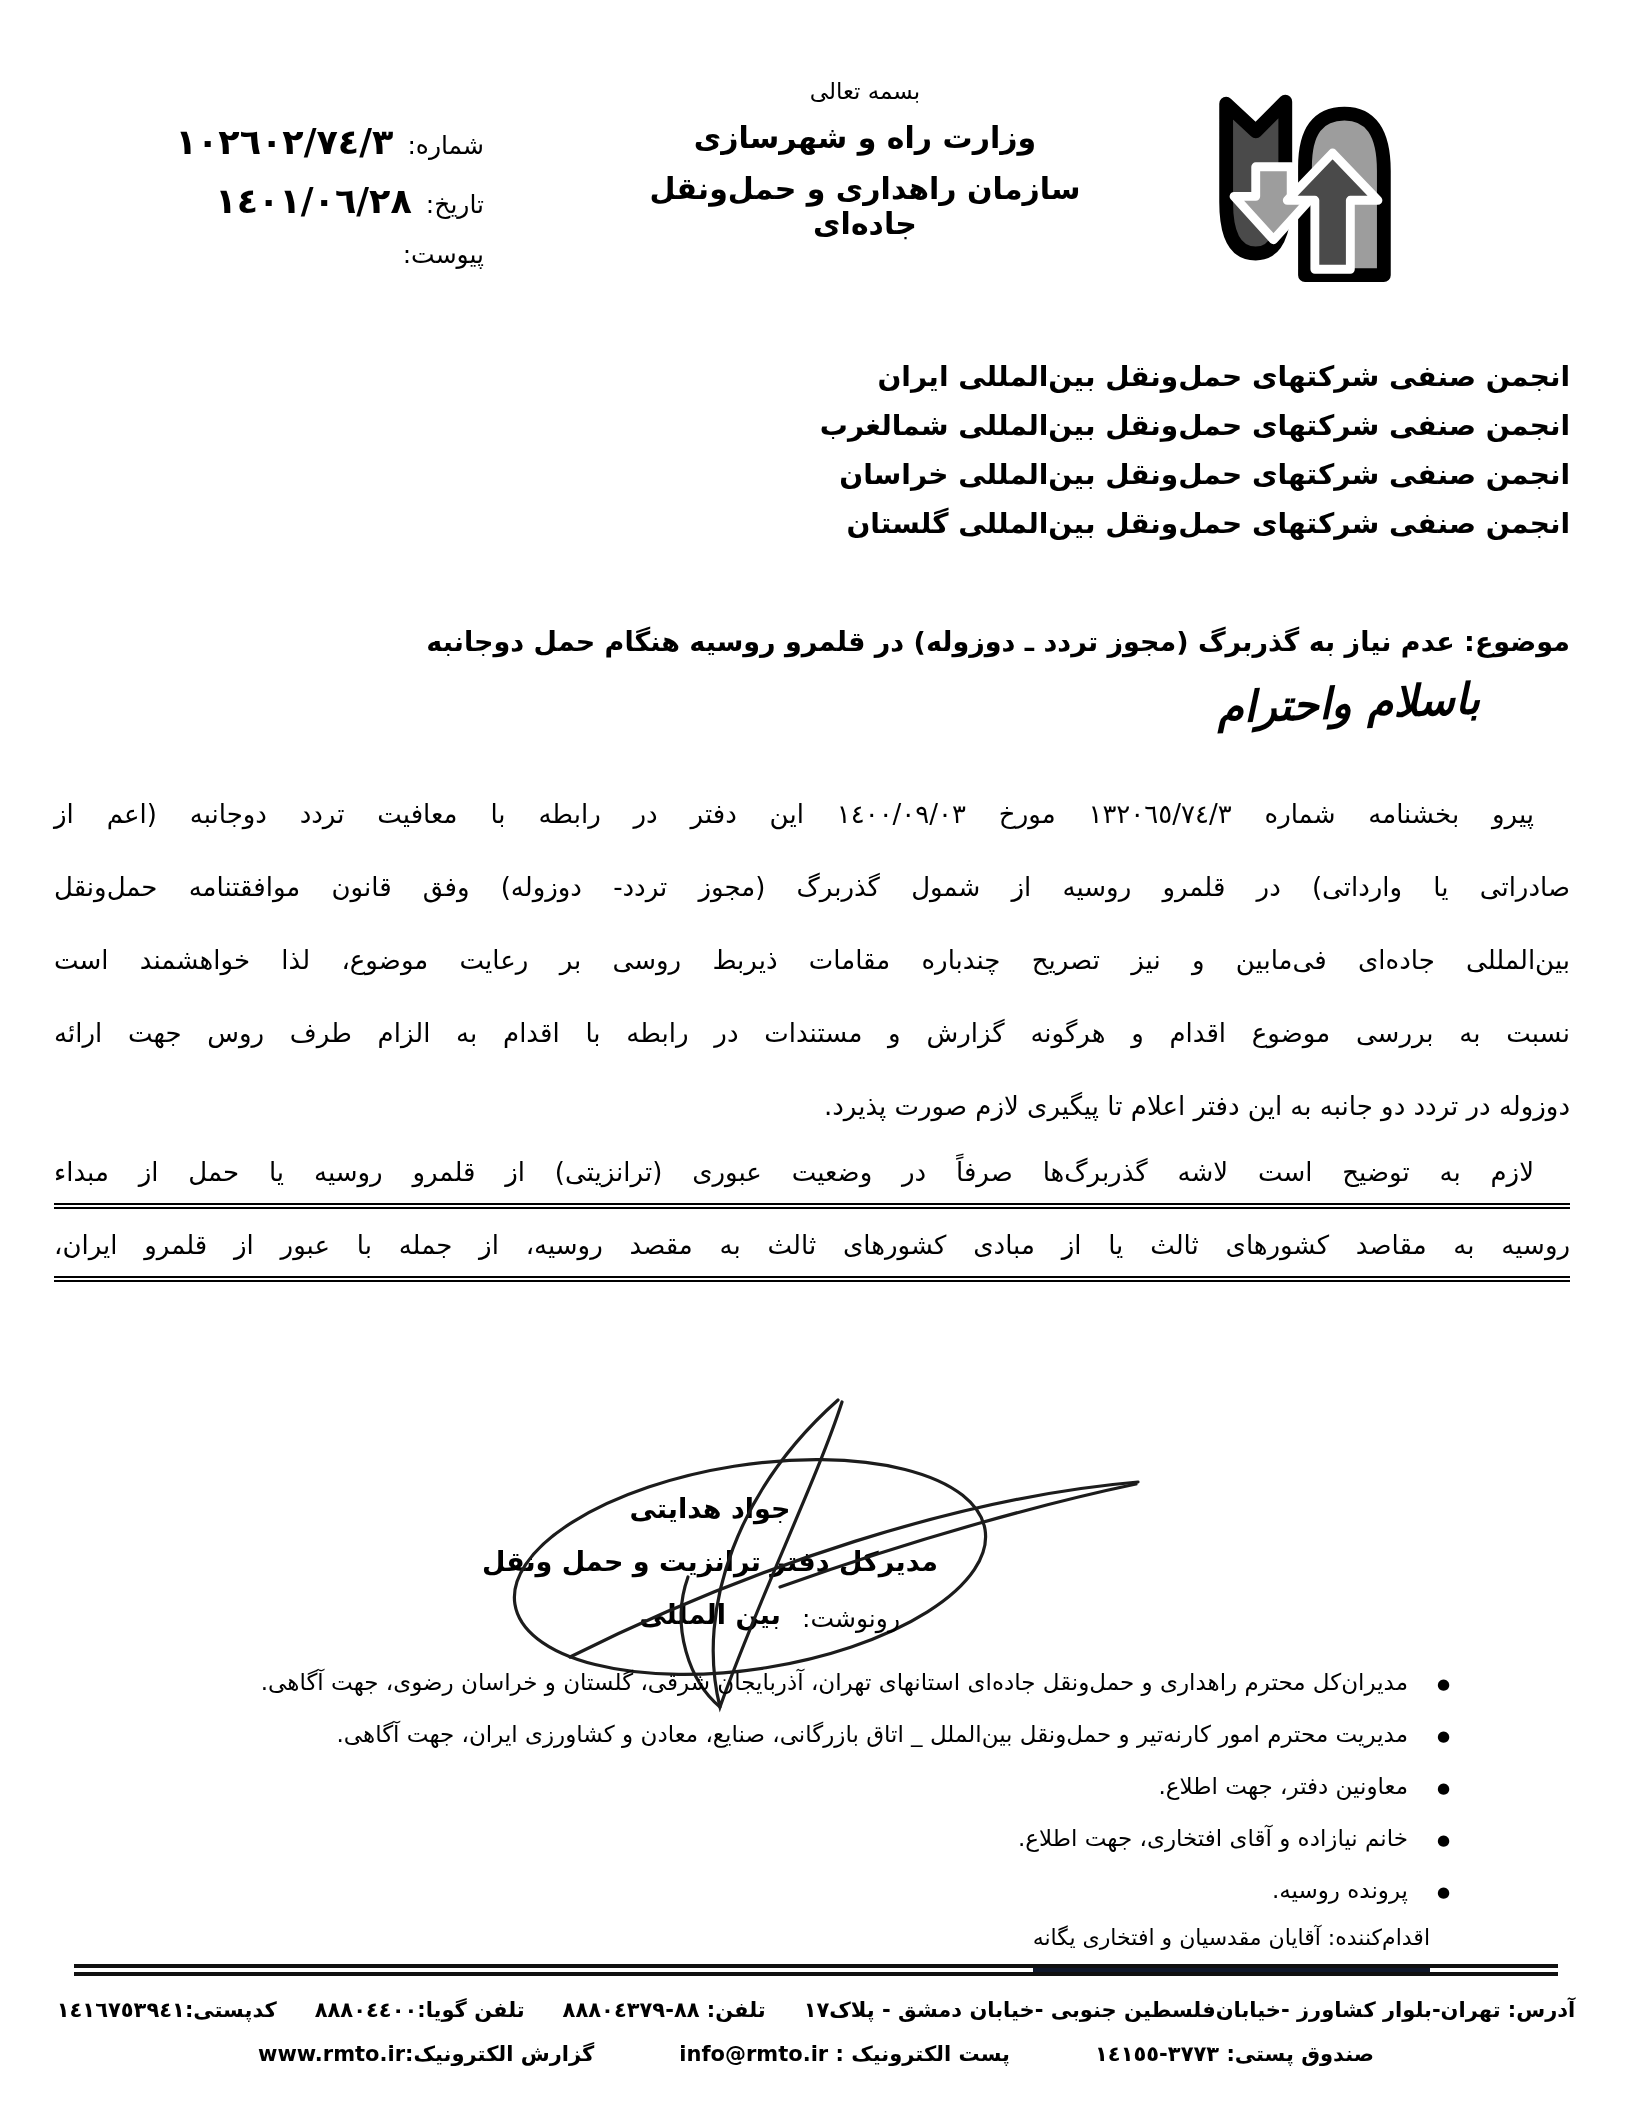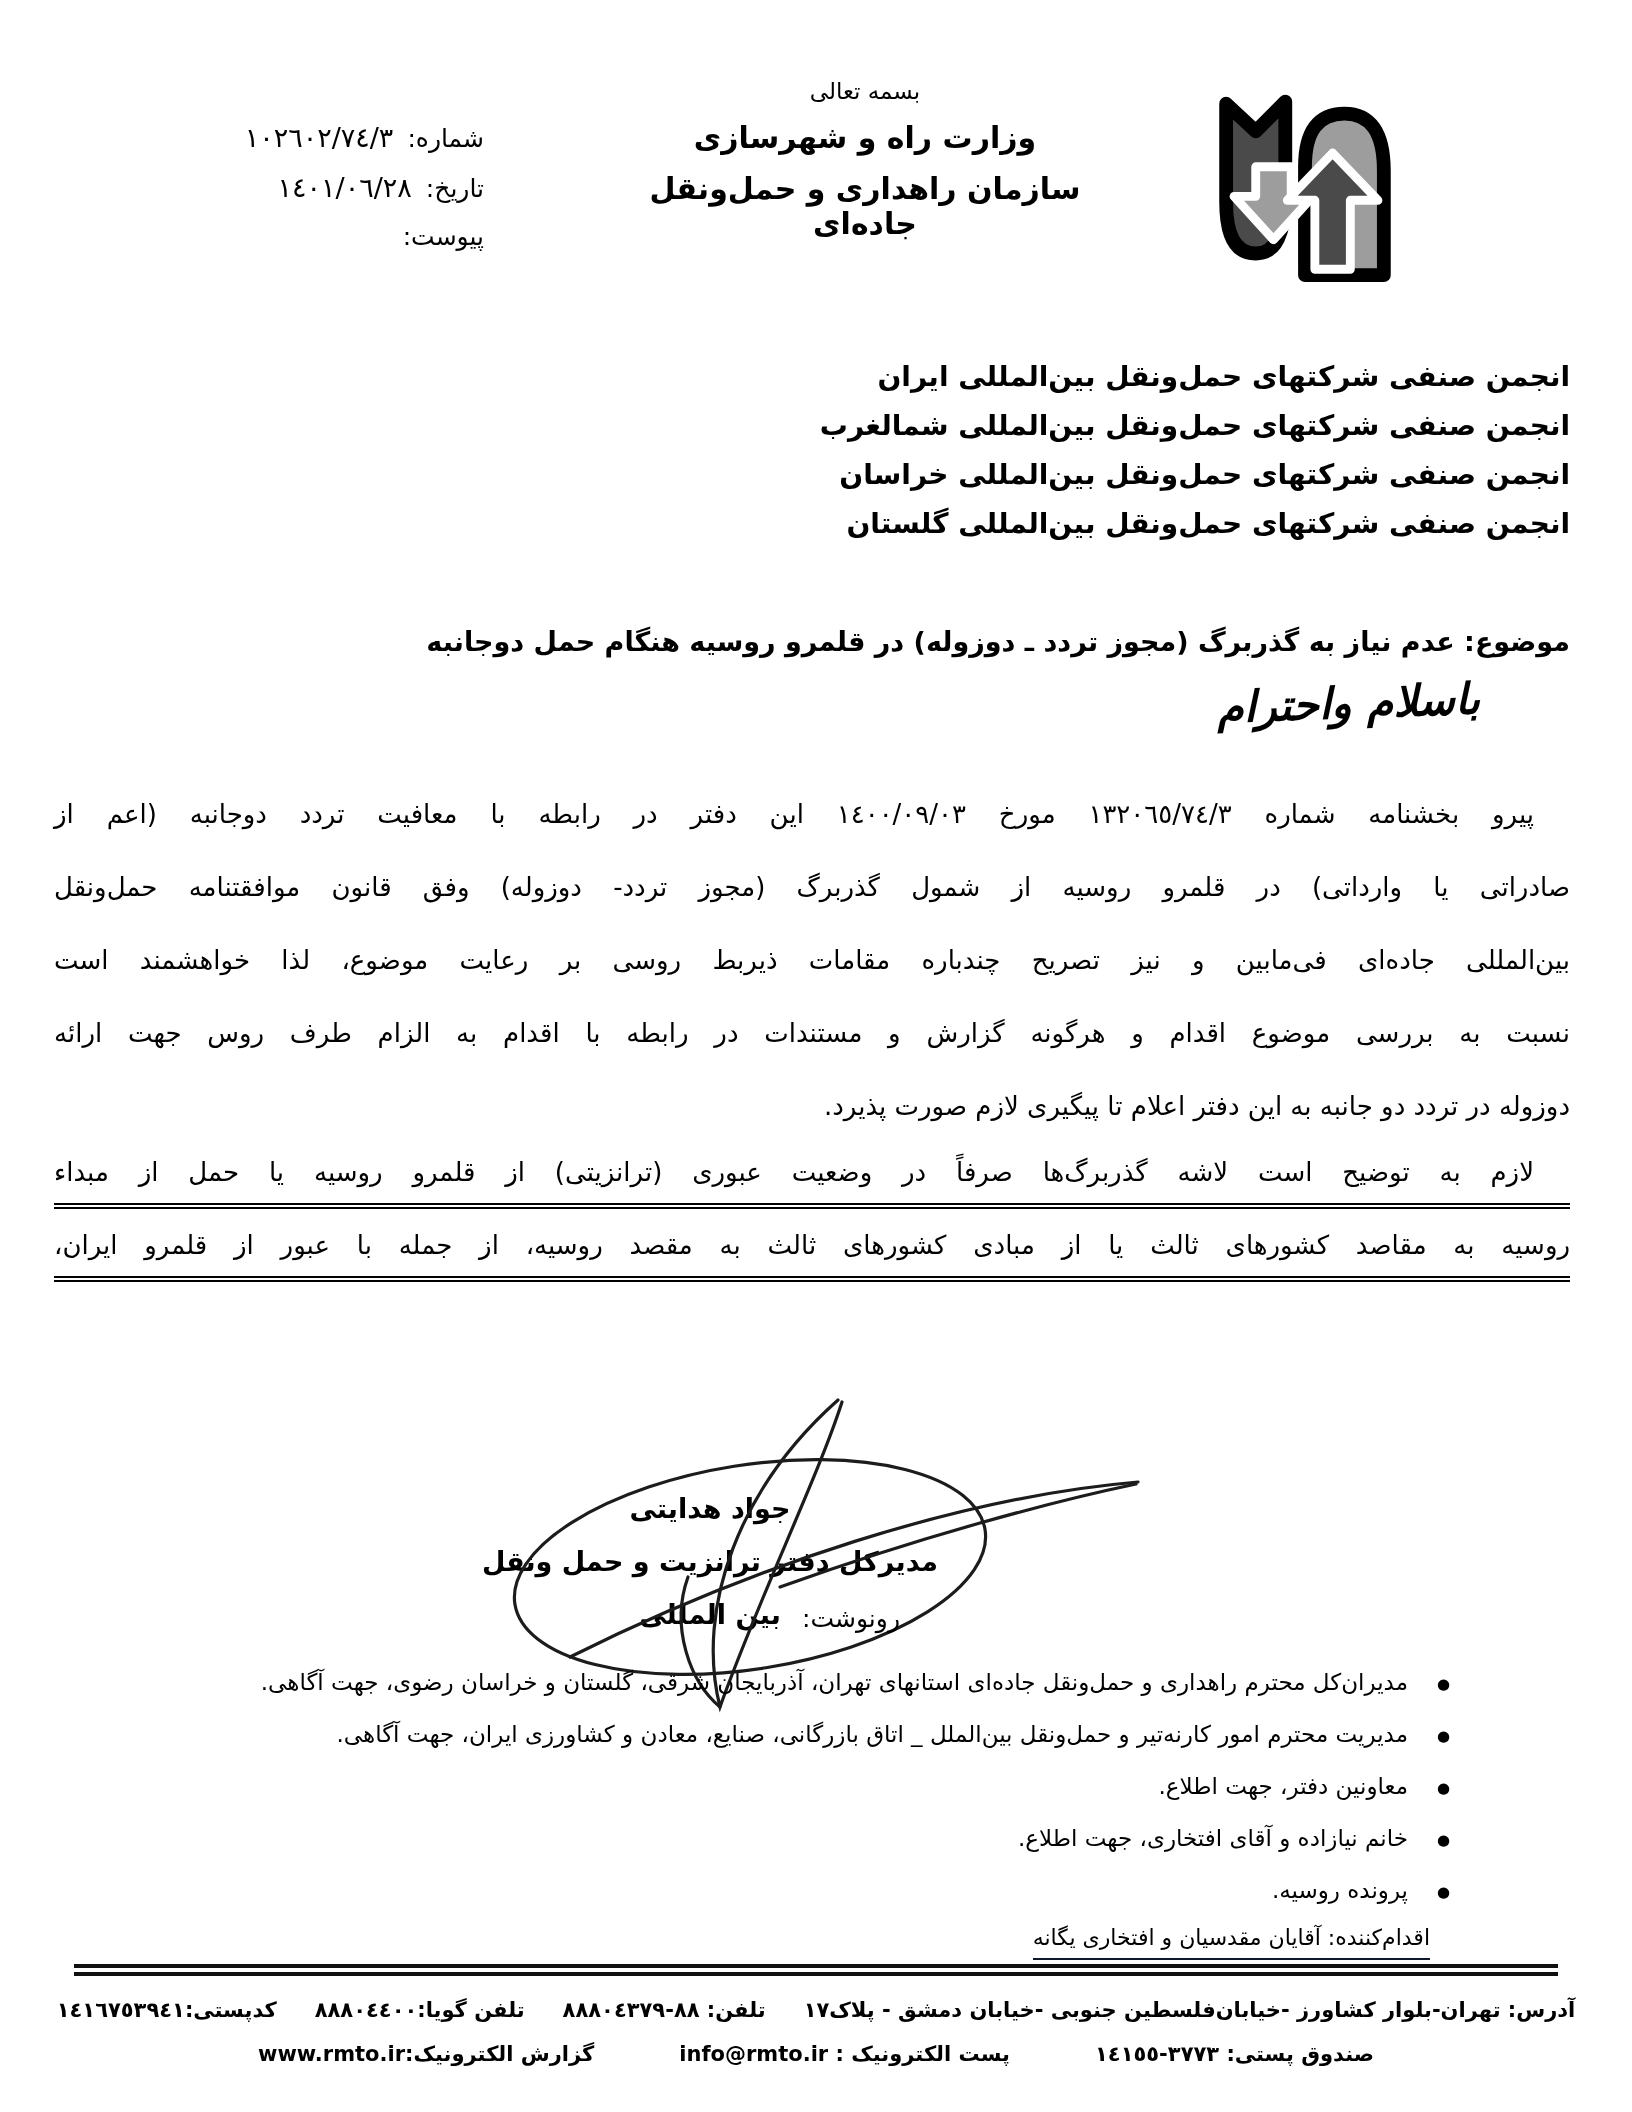--- a/index.html
+++ b/index.html
@@ -10,21 +10,21 @@
     background:#ffffff;
     overflow:hidden;
     font-family:"DejaVu Sans",sans-serif;
     direction:rtl;
     color:#000;
   }
   
   .meta-block{position:absolute;top:122px;left:112px;width:372px;font-size:25px;}
   .meta-row{display:flex;justify-content:flex-start;align-items:baseline;margin-bottom:19px;gap:14px;white-space:nowrap;}
   .meta-label{font-size:25px;}
-  .meta-value{font-weight:normal;font-size:27px;letter-spacing:1px;}
+  .meta-value{font-weight:bold;font-size:35px;letter-spacing:1px;}
   .head-center{position:absolute;top:78px;left:600px;width:530px;text-align:center;}
   .head-bismillah{font-size:23px;margin-bottom:16px;}
   .head-republic{font-size:27px;margin-bottom:20px;}
   .head-ministry{font-size:30px;font-weight:bold;margin-bottom:16px;}
   .head-org{font-size:30px;font-weight:bold;}
   .logo{position:absolute;top:84px;left:1185px;width:240px;height:205px;}
   
   .recipients{position:absolute;top:352px;right:62px;text-align:right;}
   .recipient-line{font-weight:bold;font-size:28px;line-height:49px;white-space:nowrap;}
   
@@ -40,21 +40,21 @@
   .inline-uline{border-bottom:6px double #000;padding-bottom:7px;}
   
   .sig-text{position:absolute;top:1482px;left:430px;width:560px;text-align:center;font-weight:bold;font-size:27px;line-height:53px;}
   .sig-svg{position:absolute;top:1382px;left:420px;width:780px;height:360px;overflow:visible;pointer-events:none;}
   
   .cc-block{position:absolute;top:1604px;right:70px;width:1310px;}
   .cc-label{font-size:25px;margin:0 112px 32px 0;text-align:center;}
   .cc-item{position:relative;margin:0 112px 18px 0;padding-right:42px;font-size:23px;line-height:34px;text-align:right;white-space:nowrap;}
   .cc-item::before{content:"●";position:absolute;right:0;top:2px;font-size:15px;}
   .cc-action{margin:10px 132px 0 0;font-size:22px;text-align:right;}
-  .cc-action span{border-bottom:2px solid #0f172a;padding-bottom:8px;}
+  .cc-action span{border-bottom:6px solid #0f172a;padding-bottom:16px;}
   
   .footer-rule{position:absolute;top:1964px;left:74px;right:74px;height:4px;border-top:4px solid #101010;border-bottom:4px solid #101010;}
   .footer-line{position:absolute;left:40px;right:40px;display:flex;justify-content:center;align-items:baseline;font-weight:bold;font-size:21px;white-space:nowrap;}
   .footer-line1{top:1998px;gap:38px;}
   .footer-line2{top:2042px;gap:85px;}
 </style>
 </head>
 <body>
 
 <div class="page">

